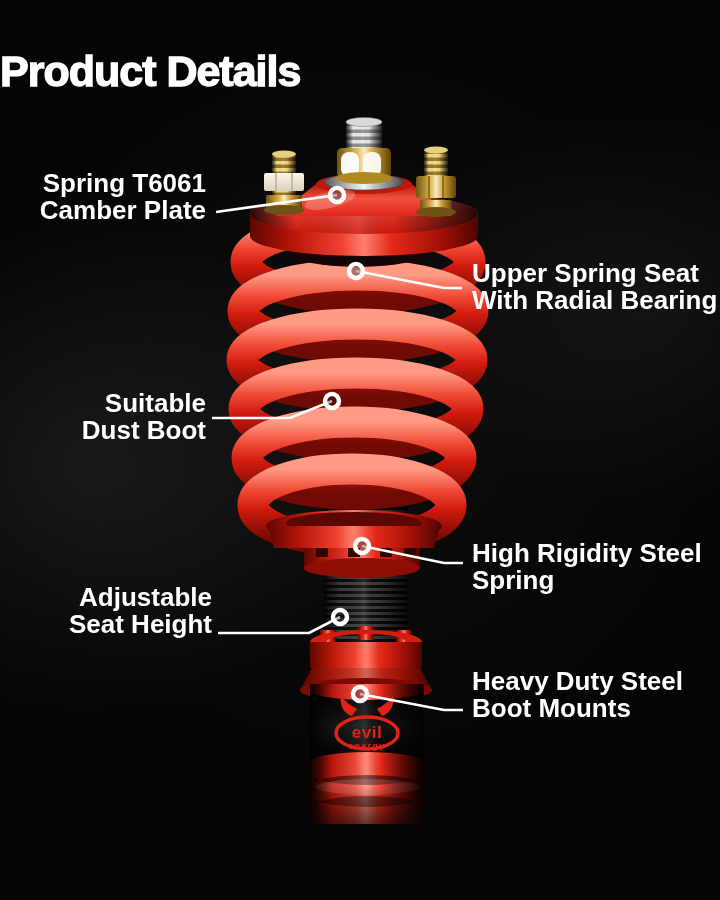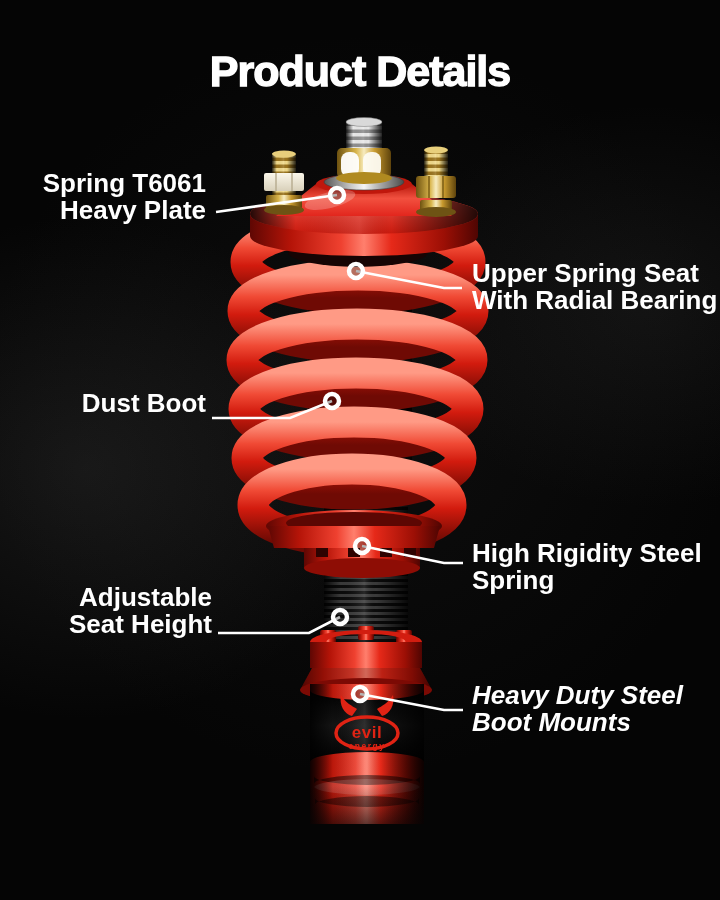--- a/index.html
+++ b/index.html
@@ -7,32 +7,32 @@
     position:relative;width:720px;height:900px;overflow:hidden;
     font-family:"Liberation Sans",sans-serif;
     background:
       radial-gradient(ellipse 58% 40% at 12% 52%, rgba(95,95,95,.20), rgba(0,0,0,0) 70%),
       radial-gradient(ellipse 50% 32% at 90% 34%, rgba(85,85,85,.16), rgba(0,0,0,0) 70%),
       radial-gradient(ellipse 70% 55% at 50% 45%, rgba(60,60,60,.16), rgba(0,0,0,0) 75%),
       #050505;
   }
   .title{
     position:absolute;top:50px;left:0;width:720px;margin:0;
-    text-align:center;color:#fff;font-size:43px;font-weight:800;
+    color:#fff;font-size:43px;font-weight:800;
     letter-spacing:-1px;-webkit-text-stroke:1.3px #fff;line-height:1;
   }
   .callout{position:absolute;color:#fff;font-size:26px;line-height:27px;font-weight:700;}
   .callout span{display:block;white-space:nowrap;}
   .callout.left{text-align:right;}
   #co-camber{top:170px;right:514px;}
   #co-dust{top:390px;right:514px;}
   #co-adjust{top:584px;right:508px;}
   #co-upper{top:260px;left:472px;}
   #co-spring{top:540px;left:472px;}
-  #co-mounts{top:682px;left:472px;font-style:italic;}
+  #co-mounts{top:668px;left:472px;}
   svg{position:absolute;left:0;top:0;}
 </style>
 </head>
 <body>
 
 <div class="stage">
 
   <svg width="720" height="900" viewBox="0 0 720 900">
     <defs>
       <linearGradient id="coilGrad" x1="0" y1="0" x2="0" y2="1">
@@ -232,23 +232,24 @@
       <circle cx="362" cy="546" r="7"></circle>
       <circle cx="340" cy="617" r="7"></circle>
       <circle cx="360" cy="694" r="7"></circle>
     </g>
   </svg>
 
   <h1 class="title">Product Details</h1>
 
   <div class="callout left" id="co-camber">
     <span>Spring T6061</span>
-    <span>Heavy Plate</span>
+    <span>Camber Plate</span>
   </div>
   <div class="callout left" id="co-dust">
+    <span>Suitable</span>
     <span>Dust Boot</span>
   </div>
   <div class="callout left" id="co-adjust">
     <span>Adjustable</span>
     <span>Seat Height</span>
   </div>
   <div class="callout" id="co-spring">
     <span>High Rigidity Steel</span>
     <span>Spring</span>
   </div>

